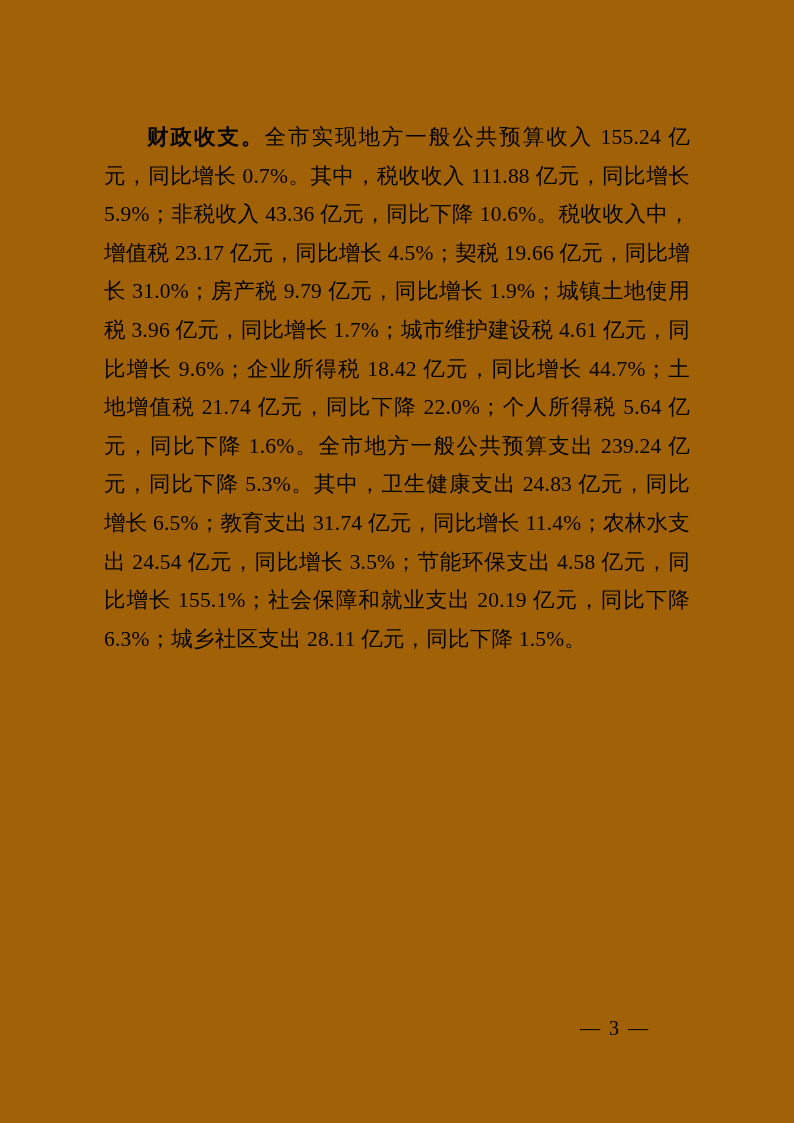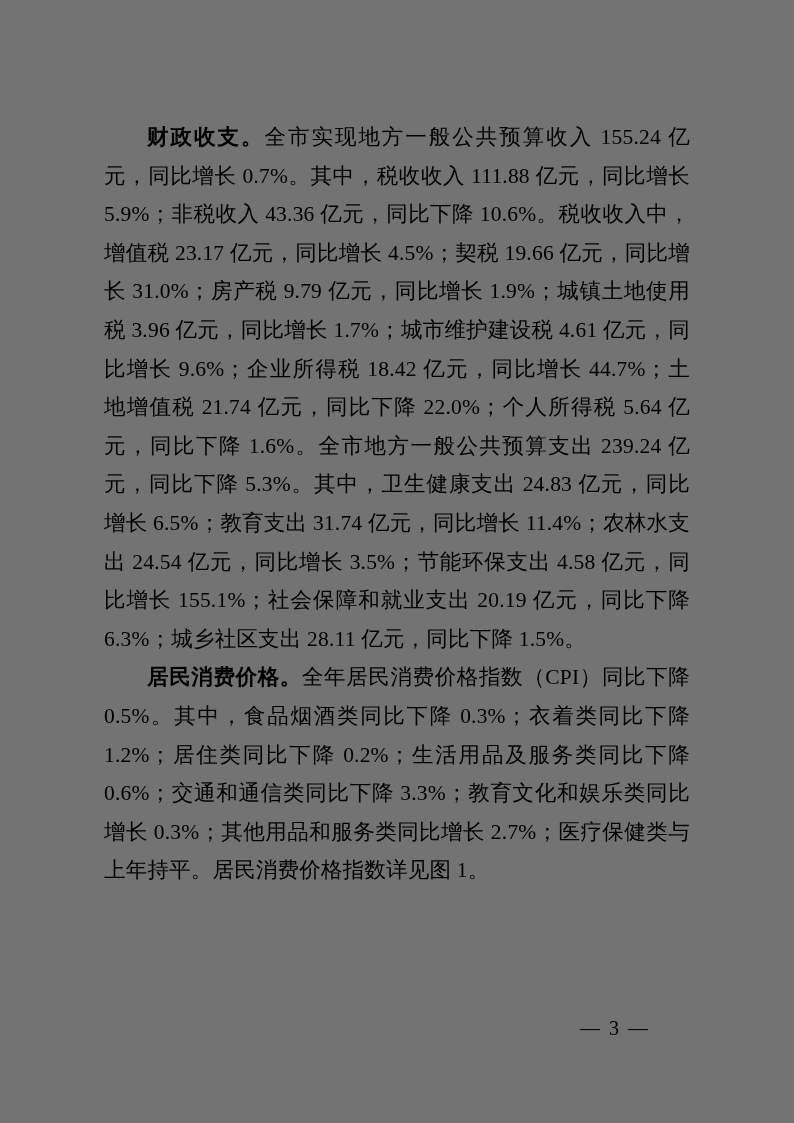--- a/index.html
+++ b/index.html
@@ -4,21 +4,21 @@
 <style>
   html, body {
     margin: 0;
     padding: 0;
     background: #ffffff;
   }
   .page {
     position: relative;
     width: 794px;
     height: 1123px;
-    background: #737373;
+    background: #a16207;
     overflow: hidden;
     font-family: "Liberation Serif", "DejaVu Serif", serif;
     color: #000000;
   }
   .text-block {
     position: absolute;
     left: 104px;
     top: 118px;
     width: 586px;
     font-size: 21.5px;
@@ -47,16 +47,15 @@
     color: #000000;
     white-space: nowrap;
   }
 </style>
 </head>
 <body>
 
 <div class="page">
   <div class="text-block">
     <p class="para"><span class="lead">财政收支。</span><span>全市实现地方一般公共预算收入 155.24 亿元，同比增长 0.7%。其中，税收收入 111.88 亿元，同比增长 5.9%；非税收入 43.36 亿元，同比下降 10.6%。税收收入中，增值税 23.17 亿元，同比增长 4.5%；契税 19.66 亿元，同比增长 31.0%；房产税 9.79 亿元，同比增长 1.9%；城镇土地使用税 3.96 亿元，同比增长 1.7%；城市维护建设税 4.61 亿元，同比增长 9.6%；企业所得税 18.42 亿元，同比增长 44.7%；土地增值税 21.74 亿元，同比下降 22.0%；个人所得税 5.64 亿元，同比下降 1.6%。全市地方一般公共预算支出 239.24 亿元，同比下降 5.3%。其中，卫生健康支出 24.83 亿元，同比增长 6.5%；教育支出 31.74 亿元，同比增长 11.4%；农林水支出 24.54 亿元，同比增长 3.5%；节能环保支出 4.58 亿元，同比增长 155.1%；社会保障和就业支出 20.19 亿元，同比下降 6.3%；城乡社区支出 28.11 亿元，同比下降 1.5%。</span></p>
-    <p class="para"><span class="lead">居民消费价格。</span><span>全年居民消费价格指数（CPI）同比下降 0.5%。其中，食品烟酒类同比下降 0.3%；衣着类同比下降 1.2%；居住类同比下降 0.2%；生活用品及服务类同比下降 0.6%；交通和通信类同比下降 3.3%；教育文化和娱乐类同比增长 0.3%；其他用品和服务类同比增长 2.7%；医疗保健类与上年持平。居民消费价格指数详见图 1。</span></p>
   </div>
   <div class="page-number">— 3 —</div>
 </div>
 
 </body></html>

